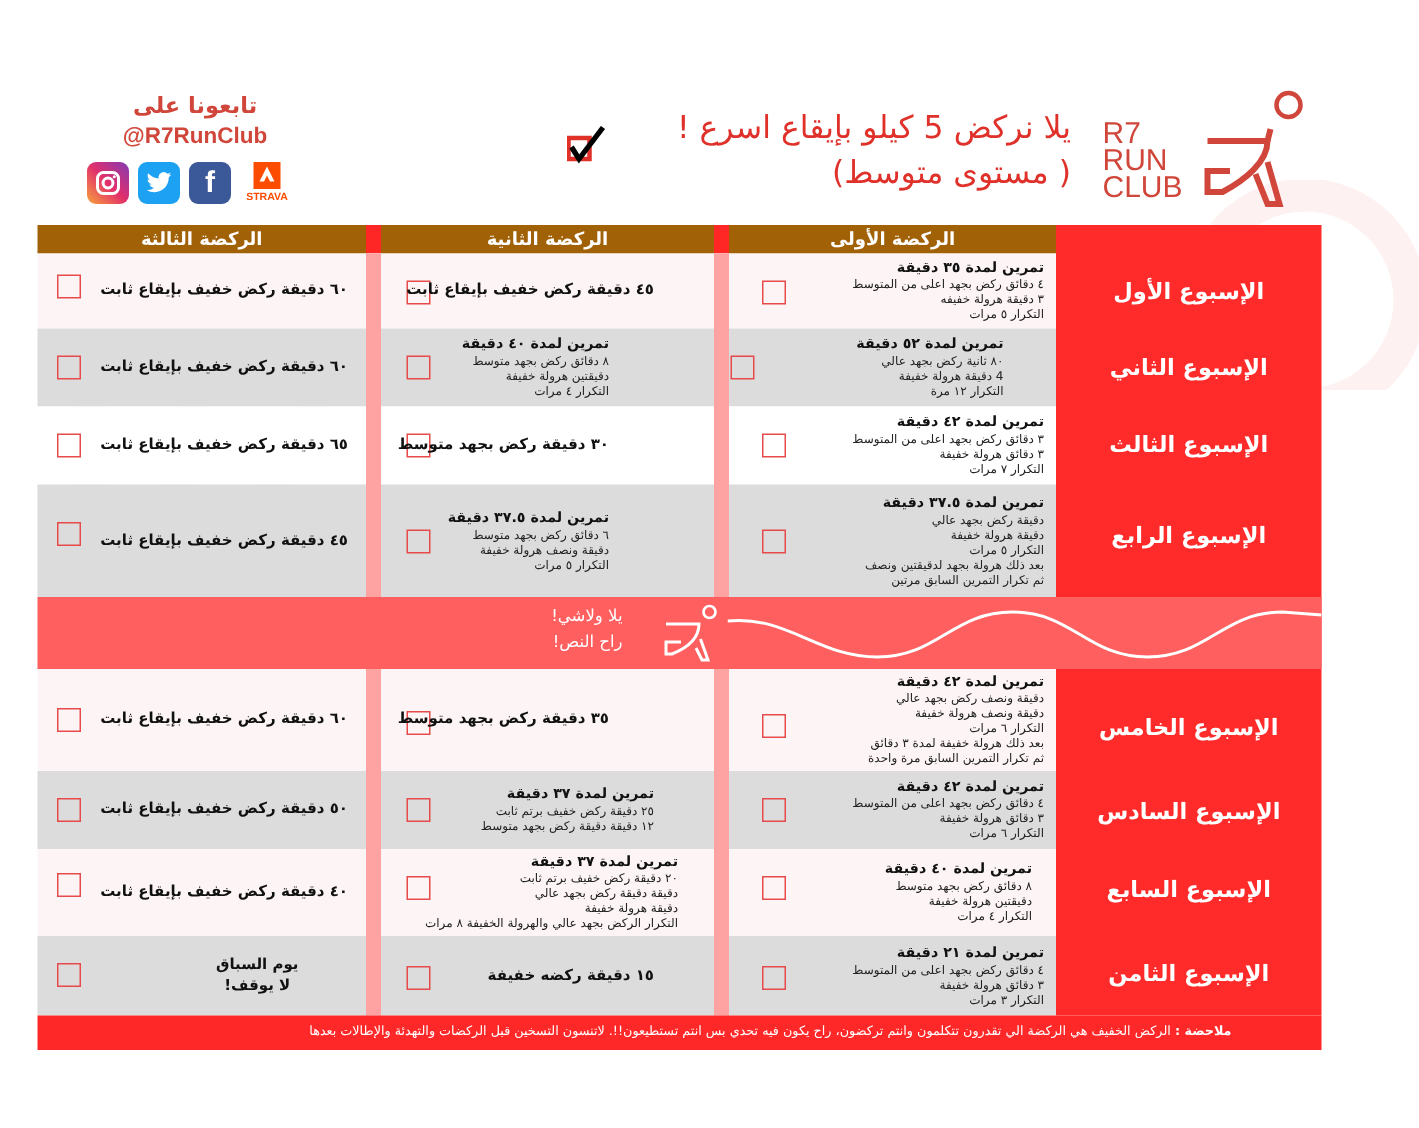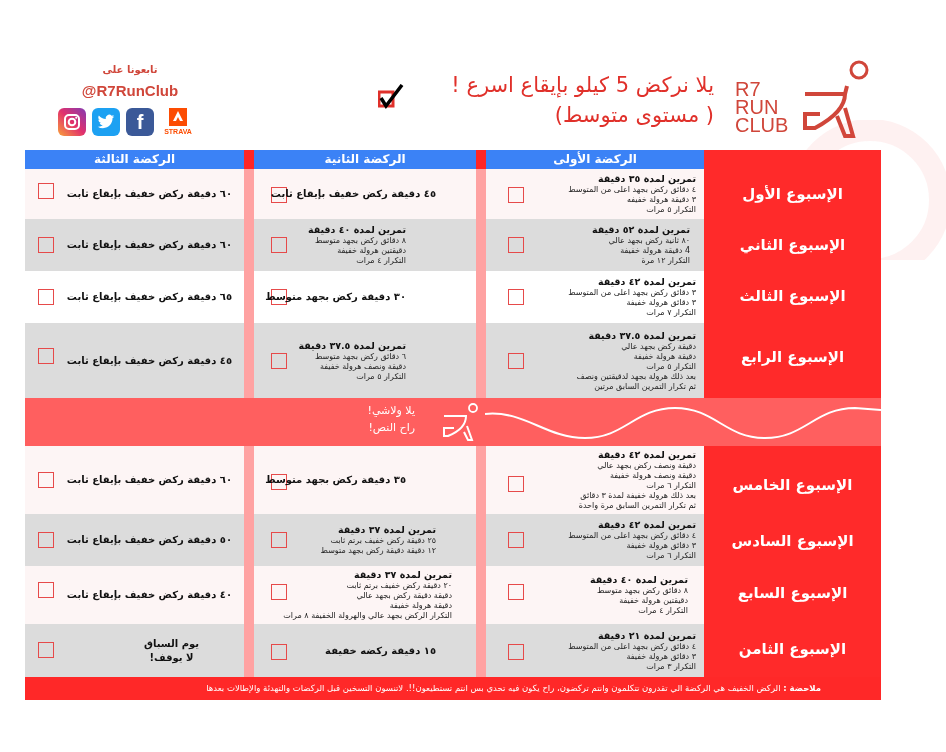--- a/index.html
+++ b/index.html
@@ -1,35 +1,35 @@
 <!DOCTYPE html>
 <html><head>
 <meta charset="utf-8">
 <style>
   html, body { margin:0; padding:0; }
   body { width:946px; height:752px; background:#ffffff; position:relative; overflow:hidden; font-family:"DejaVu Sans", sans-serif; }
   .abs { position:absolute; }
   
   .follow { left:55px; top:60px; width:150px; text-align:center; color:#d0463a; font-weight:bold; }
-  .follow .l1 { font-size:10px; line-height:20px; }
+  .follow .l1 { font-size:15px; line-height:20px; }
   .follow .l2 { font-size:15px; line-height:22px; font-family:"Liberation Sans", sans-serif; }
   .socials { left:58px; top:108px; height:34px; display:flex; gap:6px; align-items:flex-start; }
   .soc { width:28px; height:28px; border-radius:6px; display:flex; align-items:center; justify-content:center; color:#fff; font-weight:bold; font-family:"Liberation Sans", sans-serif; }
   .ig { background:linear-gradient(45deg,#f9a13a,#e1306c 50%,#833ab4); }
   .tw { background:#1da1f2; font-size:16px; }
   .fb { background:#3b5998; font-size:20px; }
   .strava { width:36px; display:flex; flex-direction:column; align-items:center; }
   .strava .sq { width:18px; height:18px; background:#fc4c02; }
   .strava .tx { font-size:7px; font-weight:bold; color:#fc4c02; font-family:"Liberation Sans", sans-serif; margin-top:2px; }
   .title { right:232px; top:70px; text-align:right; direction:rtl; color:#e0302a; font-size:21px; line-height:30px; }
   .check { left:378px; top:84px; width:22px; height:22px; }
   .logotext { left:735px; top:80px; font-family:"Liberation Sans", sans-serif; font-size:20px; line-height:18px; color:#d0463a; }
   
   .table { left:25px; top:150px; width:856px; height:550px; }
-  .hdr { position:absolute; top:0; height:19px; background:#3b82f6; color:#fff; font-size:12px; font-weight:bold; text-align:center; line-height:19px; }
+  .hdr { position:absolute; top:0; height:19px; background:#a16207; color:#fff; font-size:12px; font-weight:bold; text-align:center; line-height:19px; }
   .colsep { position:absolute; background:#ffa2a2; width:10px; }
   .colsep-top { position:absolute; background:#ff2626; width:10px; height:19px; top:0; }
   .weekcol { position:absolute; left:679px; top:0; width:177px; height:527px; background:#ff2a2a; }
   .row { position:absolute; left:0; width:679px; }
   .cell { position:absolute; top:0; bottom:0; display:flex; align-items:center; }
   .cbox { position:absolute; width:14px; height:14px; border:1.5px solid #e64a4a; background:transparent; }
   .ct { position:absolute; right:8px; text-align:right; direction:rtl; font-size:8px; line-height:10px; color:#222; }
   .ct b { font-size:9.5px; display:block; line-height:12px; color:#111; }
   .simple { font-size:10px; font-weight:bold; color:#111; }
   .wlabel { position:absolute; left:679px; width:177px; text-align:center; color:#fff; font-size:15px; font-weight:bold; direction:rtl; }
@@ -121,21 +121,21 @@
       <div class="ct simple" style="right:40px;">٤٥ دقيقة ركض خفيف بإيقاع ثابت</div>
     </div>
     <div class="cell" style="left:0;width:219px;">
       <div class="cbox" style="left:13px;top:14px;"></div>
       <div class="ct simple" style="right:12px;">٦٠ دقيقة ركض خفيف بإيقاع ثابت</div>
     </div>
   </div>
   <div class="wlabel" style="top:35px;">الإسبوع الأول</div>
 
   <div class="row" style="top:69px;height:52px;background:#dcdcdc;">
-    <div class="cell" style="left:461px;width:212px;">
+    <div class="cell" style="left:440px;width:212px;">
       <div class="cbox" style="left:22px;top:18px;"></div>
       <div class="ct">
           <b>تمرين لمدة ٥٢ دقيقة</b>
           <div>٨٠ ثانية ركض بجهد عالي</div>
           <div>4 دقيقة هرولة خفيفة</div>
           <div>التكرار ١٢ مرة</div>
         </div>
     </div>
     <div class="cell" style="left:229px;width:222px;">
       <div class="cbox" style="left:17px;top:18px;"></div>

